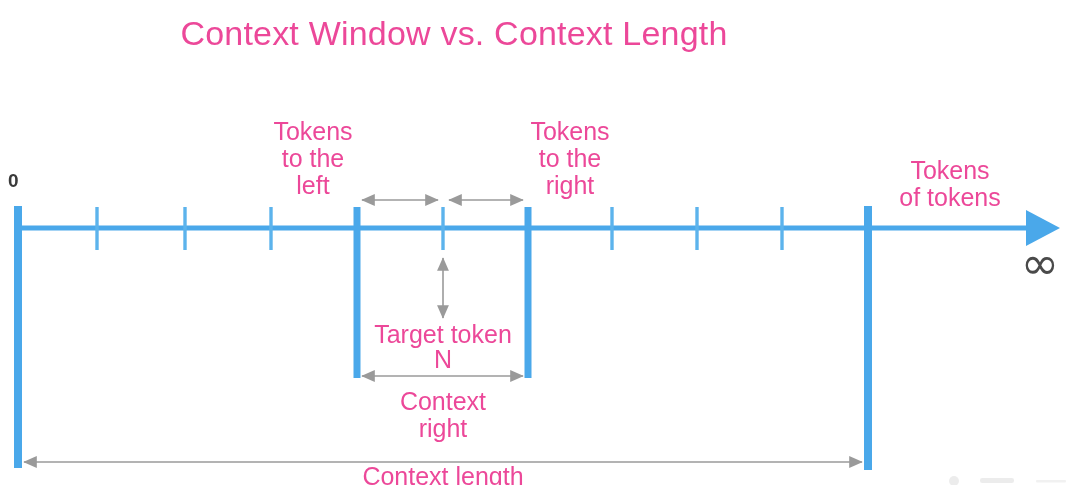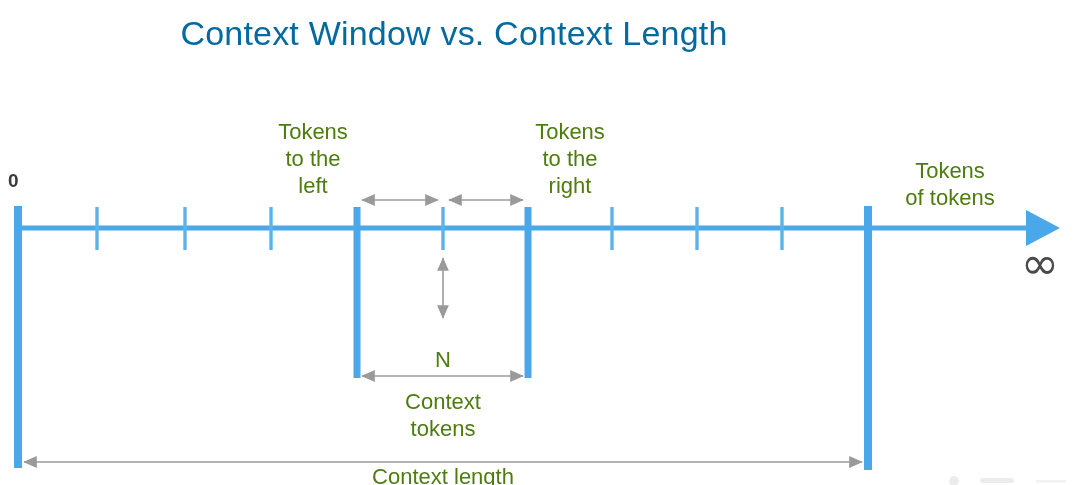--- a/index.html
+++ b/index.html
@@ -22,29 +22,29 @@
     height: 485px;
   }
   .diagram-title {
     position: absolute;
     left: 0;
     top: 14px;
     width: 908px;
     text-align: center;
     font-size: 34px;
     font-weight: 400;
-    color: #0369a1;
+    color: #ec4899;
     letter-spacing: 0.2px;
     white-space: nowrap;
   }
   .lbl {
     position: absolute;
-    font-size: 22px;
+    font-size: 25px;
     line-height: 27px;
-    color: #4d7c0f;
+    color: #ec4899;
     text-align: center;
     white-space: pre-line;
   }
   .zero-label {
     position: absolute;
     left: 8px;
     top: 170px;
     font-size: 19px;
     color: #3a3a3a;
     font-weight: 700;
@@ -131,25 +131,26 @@
 
   <div class="lbl" style="left:500px; top:118px; width:140px;">Tokens
 to the
 right</div>
 
   <div class="lbl" style="left:875px; top:157px; width:150px;">Tokens
 of tokens</div>
 
   <div class="infinity">∞</div>
 
+  <div class="lbl" style="left:363px; top:321px; width:160px;">Target token</div>
 
   <div class="lbl" style="left:383px; top:346px; width:120px;">N</div>
 
   <div class="lbl" style="left:373px; top:388px; width:140px;">Context
-tokens</div>
+right</div>
 
   <div class="lbl" style="left:343px; top:463px; width:200px;">Context length</div>
 
   <svg class="watermark" viewBox="0 0 140 18" xmlns="http://www.w3.org/2000/svg">
     <circle cx="22" cy="14" r="5" fill="#9a9a9a"></circle>
     <rect x="48" y="11" width="34" height="5" rx="2" fill="#9a9a9a"></rect>
     <rect x="104" y="13" width="30" height="2.5" rx="1" fill="#b5b5b5"></rect>
   </svg>
 
 </div>

